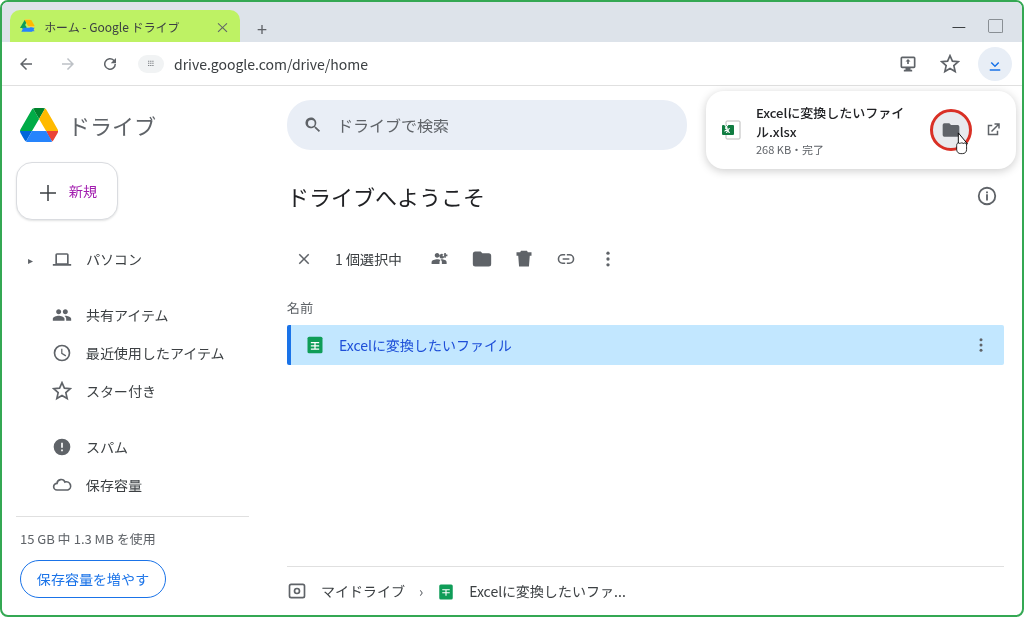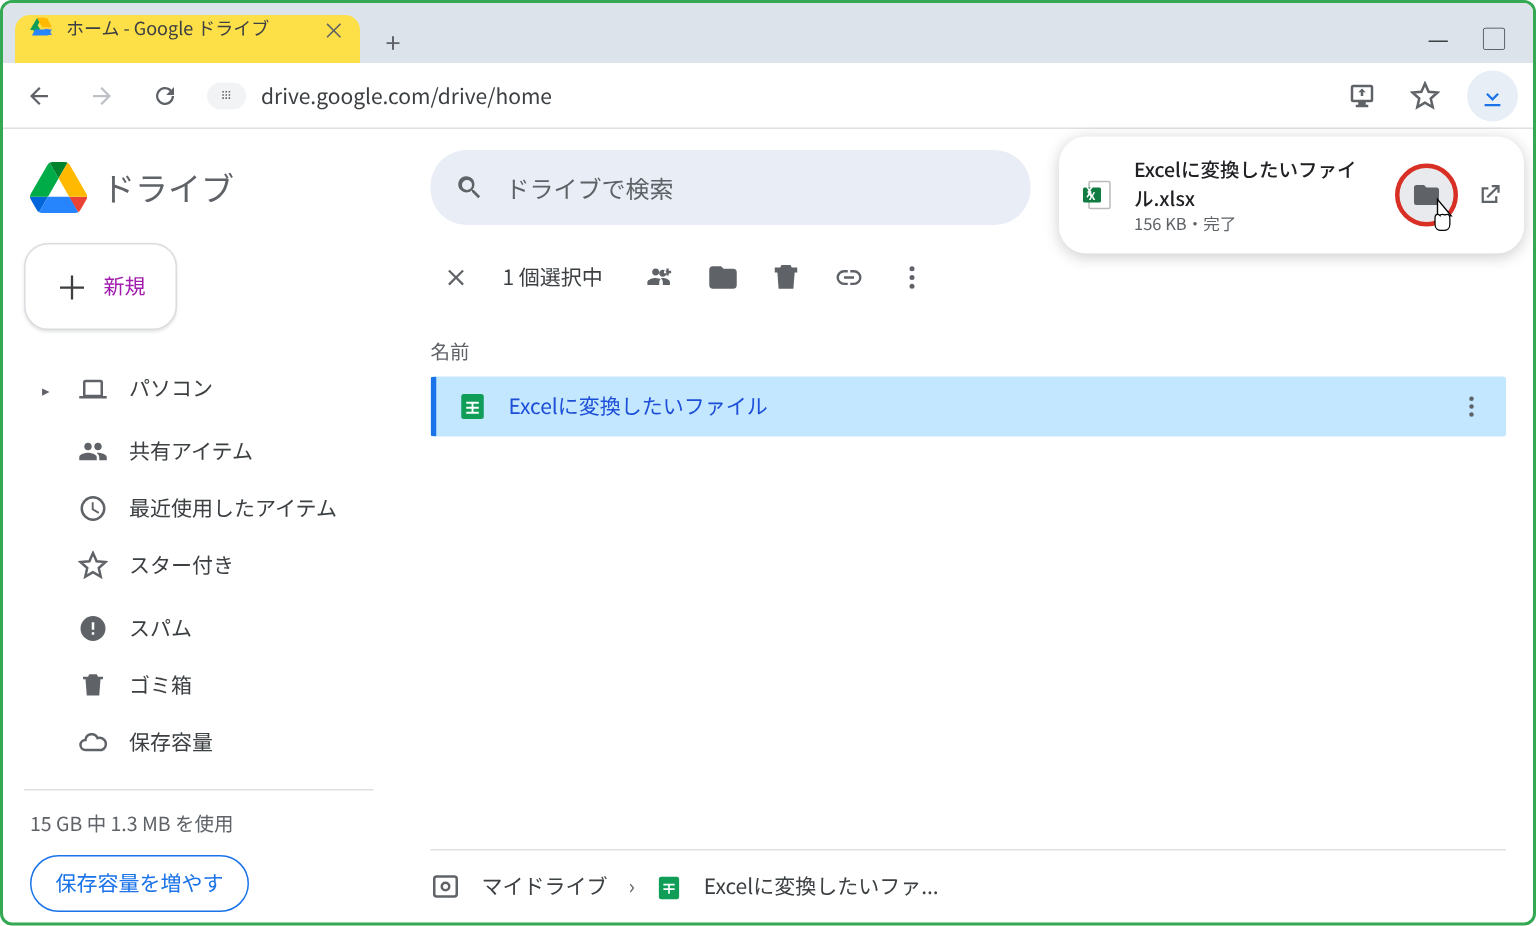--- a/index.html
+++ b/index.html
@@ -1,20 +1,20 @@
 <!DOCTYPE html>
 <html><head>
 <meta charset="utf-8">
 <style>
 * { box-sizing: border-box; margin: 0; padding: 0; }
 body { font-family: "Noto Sans JP", "Yu Gothic", Arial, sans-serif; background: #fff; color: #202124; width: 1024px; height: 617px; overflow: hidden; border: 2px solid #34a853; border-radius: 8px; }
 
 
 .tabstrip { height: 40px; background: #dde3ea; display: flex; align-items: flex-end; padding: 6px 8px 0 8px; gap: 8px; }
-.tab { background: #fde047; border-radius: 10px 10px 0 0; display: flex; padding: 0 10px; height: 32px; min-width: 230px; gap: 8px; }
+.tab { background: #bef264; border-radius: 10px 10px 0 0; display: flex; align-items: center; padding: 0 10px; height: 32px; min-width: 230px; gap: 8px; }
 .tab .favicon { width: 16px; height: 16px; }
 .tab .title { font-size: 12px; color: #3c4043; flex: 1; white-space: nowrap; overflow: hidden; text-overflow: ellipsis; }
 .tab .close { color: #5f6368; font-size: 15px; }
 .newtab { width: 28px; height: 28px; border-radius: 50%; display: flex; align-items: center; justify-content: center; color: #5f6368; font-size: 18px; }
 .winctrls { margin-left: auto; display: flex; gap: 22px; padding-right: 10px; color: #3c4043; align-self: center; }
 
 
 .toolbar { height: 44px; background: #fff; border-bottom: 1px solid #e0e0e0; display: flex; align-items: center; padding: 0 10px; gap: 14px; }
 .navbtn { color: #5f6368; width: 28px; height: 28px; display: flex; align-items: center; justify-content: center; }
 .navbtn.disabled { color: #bdc1c6; }
@@ -150,21 +150,21 @@
       <span class="fileicon">
         <svg width="24" height="24" viewBox="0 0 24 24">
             <rect x="6" y="3" width="14" height="18" rx="1" fill="#fff" stroke="#bbb"></rect>
             <rect x="2" y="7" width="12" height="10" rx="1" fill="#107c41"></rect>
             <path d="M6 9l3 4-3 4M10 9l-3 4 3 4" stroke="#fff" stroke-width="1.2" fill="none" transform="translate(-0.5 -1) scale(0.85)"></path>
             <text x="8" y="15" fill="#fff" font-size="7" font-weight="bold" text-anchor="middle">X</text>
           </svg>
       </span>
       <div class="meta">
         <div class="fname">Excelに変換したいファイル.xlsx</div>
-        <div class="fstat">156 KB・完了</div>
+        <div class="fstat">268 KB・完了</div>
       </div>
       <div class="folderbtn">
         <svg width="20" height="20" viewBox="0 0 24 24">
             <path fill="#5f6368" d="M10 4H4a2 2 0 0 0-2 2v12a2 2 0 0 0 2 2h16a2 2 0 0 0 2-2V8a2 2 0 0 0-2-2h-8l-2-2z"></path>
           </svg>
         <span class="cursorptr">
           <svg width="22" height="26" viewBox="0 0 24 28">
               <path fill="#fff" stroke="#000" stroke-width="1" d="M7 2v16l3-3 2 5 3-1-2-5h4z" transform="translate(1 1)"></path>
               <path fill="#fff" stroke="#000" stroke-width="1" d="M8 14c0-2 1-3 2-3s2 1 2 1 0-1 2-1 2 1 2 1 0-1 2-1 2 2 2 4v4c0 3-2 5-5 5h-2c-3 0-5-2-5-5v-5z" transform="translate(-1 4) scale(0.9)"></path>
             </svg>
@@ -248,29 +248,20 @@
     <div class="navitem">
       <span class="caret"></span>
       <span class="icon">
           <svg width="20" height="20" viewBox="0 0 24 24">
             <path fill="#5f6368" d="M12 2a10 10 0 1 0 0 20 10 10 0 0 0 0-20zm1 15h-2v-2h2v2zm0-4h-2V7h2v6z"></path>
           </svg>
         </span>
       <span>スパム</span>
     </div>
 
-    <div class="navitem">
-      <span class="caret"></span>
-      <span class="icon">
-          <svg width="20" height="20" viewBox="0 0 24 24">
-            <path fill="#5f6368" d="M6 7h12l-1 13H7L6 7zm3-4h6l1 2h4v2H4V5h4l1-2z"></path>
-          </svg>
-        </span>
-      <span>ゴミ箱</span>
-    </div>
 
     <div class="navitem">
       <span class="caret"></span>
       <span class="icon">
           <svg width="20" height="20" viewBox="0 0 24 24">
             <path fill="#5f6368" d="M19 18H6a4 4 0 0 1 0-8 5 5 0 0 1 9.6-1.5A4.5 4.5 0 0 1 19 18z" fill-opacity="0" stroke="#5f6368" stroke-width="2"></path>
           </svg>
         </span>
       <span>保存容量</span>
     </div>
@@ -286,20 +277,29 @@
       <div class="searchbar">
         <span class="sicon">
             <svg width="20" height="20" viewBox="0 0 24 24">
               <path fill="#5f6368" d="M15.5 14h-.8l-.3-.3a6.5 6.5 0 1 0-.7.7l.3.3v.8l5 5 1.5-1.5-5-5zM10 14a4 4 0 1 1 0-8 4 4 0 0 1 0 8z"></path>
             </svg>
           </span>
         <span class="sph">ドライブで検索</span>
       </div>
     </div>
 
+    <div class="maintitle">
+      <span>ドライブへようこそ</span>
+      <span class="infoicon">
+          <svg width="22" height="22" viewBox="0 0 24 24">
+            <circle cx="12" cy="12" r="9" fill="none" stroke="#5f6368" stroke-width="2"></circle>
+            <path fill="#5f6368" d="M11 10h2v7h-2zm0-3h2v2h-2z"></path>
+          </svg>
+        </span>
+    </div>
 
     <div class="selbar">
       <div class="chip">
         <span class="xbtn">
             <svg width="18" height="18" viewBox="0 0 24 24">
               <path fill="#5f6368" d="M19 6.4L17.6 5 12 10.6 6.4 5 5 6.4 10.6 12 5 17.6 6.4 19 12 13.4 17.6 19 19 17.6 13.4 12z"></path>
             </svg>
           </span>
         <span>1 個選択中</span>
       </div>

